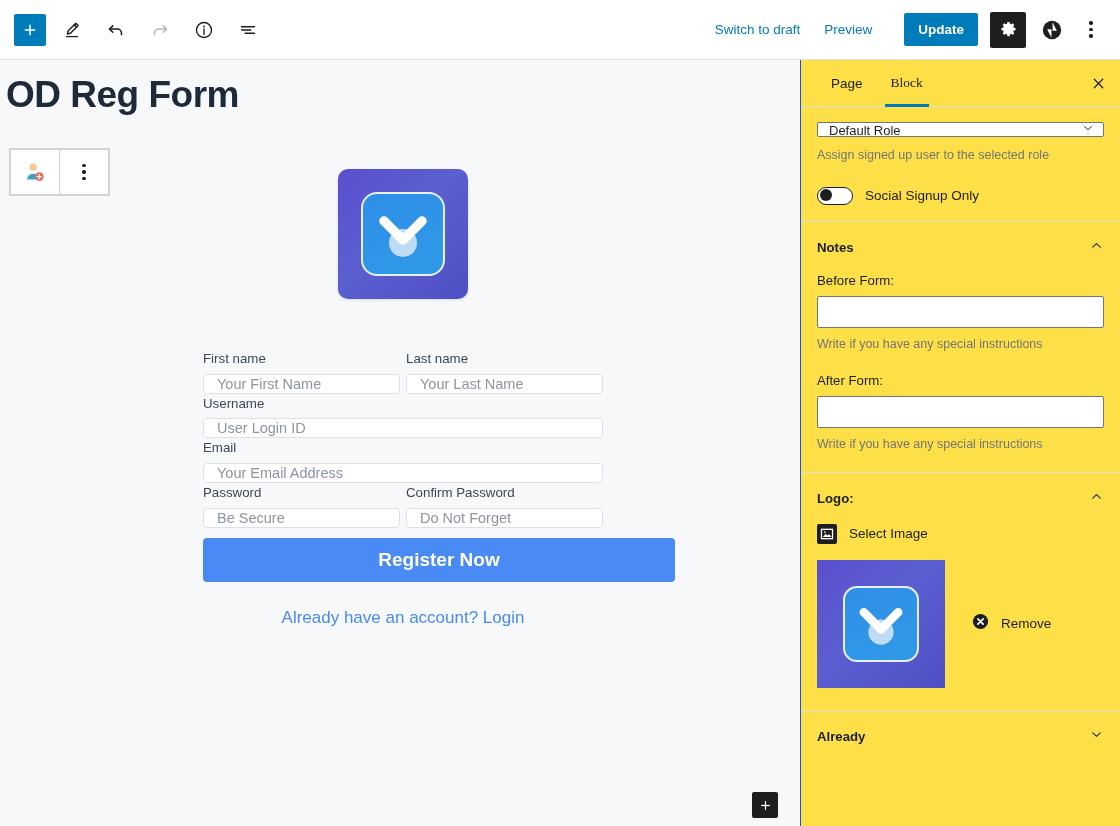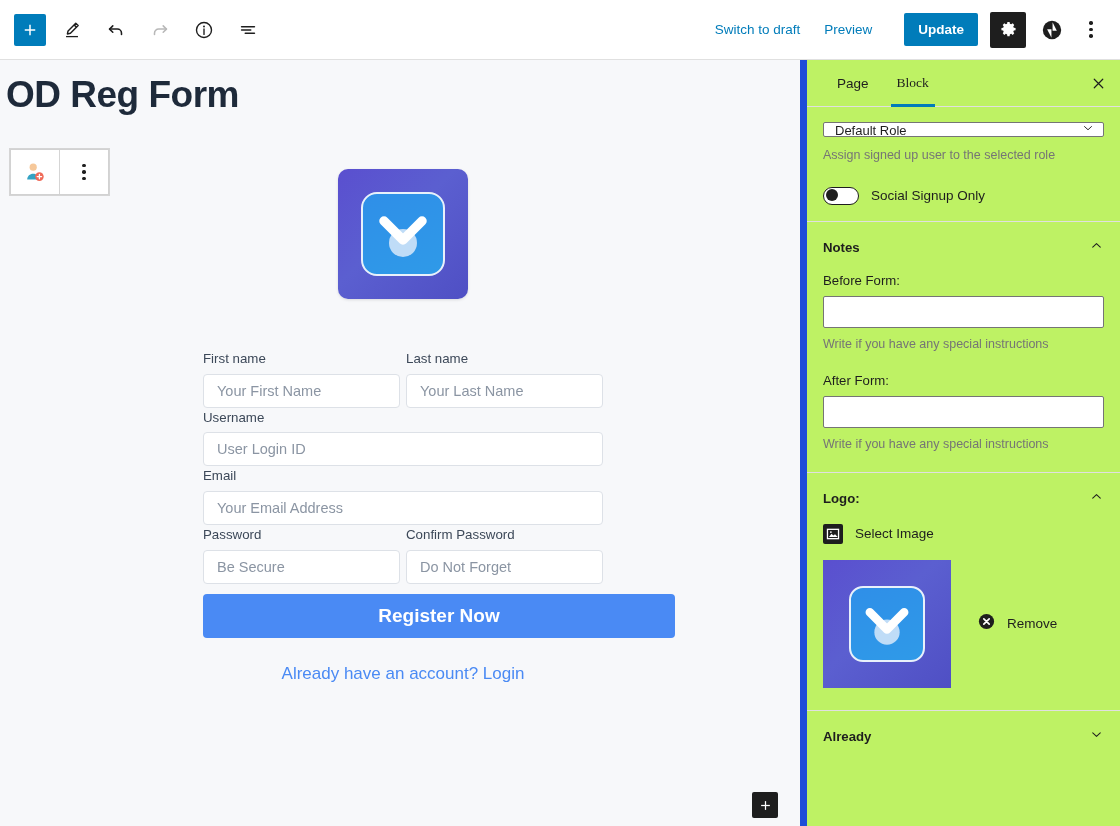--- a/index.html
+++ b/index.html
@@ -106,21 +106,21 @@
 
   .field-row { display: flex; gap: 6px; }
   .field { margin-bottom: 2px; }
   .field.half { width: 197px; }
   .field.full { width: 400px; }
   .field label {
     display: block; font-size: 13.3px; color: #3c4858;
     margin-bottom: 7px; line-height: 1.2;
   }
   .field input {
-    width: 100%; height: 34px; border: 1px solid #dde1e7; border-radius: 4px;
+    width: 100%; height: 20px; border: 1px solid #dde1e7; border-radius: 4px;
     background: #fff; padding: 0 13px; font-size: 14.5px; color: #6b7280;
     font-family: "Liberation Sans", sans-serif; outline: none;
   }
   .field input::placeholder { color: #8b95a3; opacity: 1; }
 
   .register-btn {
     width: 472px; height: 44px; margin-top: 8px;
     background: #4a8af4; color: #fff; border: none; border-radius: 4px;
     font-size: 19px; font-weight: bold; cursor: pointer;
     font-family: "Liberation Sans", sans-serif;
@@ -130,22 +130,22 @@
     color: #4a8af4; font-size: 17px; cursor: pointer; text-decoration: none;
   }
   .add-block-btn {
     position: absolute; right: 22px; bottom: 8px;
     width: 26px; height: 26px; background: #1e1e1e; border-radius: 2px;
     display: flex; align-items: center; justify-content: center; cursor: pointer;
   }
 
   
   .sidebar {
-    width: 320px; flex: 0 0 320px; background: #bef264;
-    border-left: 7px solid #1d4ed8;
+    width: 320px; flex: 0 0 320px; background: #fde047;
+    border-left: 1px solid #1d4ed8;
     display: flex; flex-direction: column; overflow: hidden;
   }
   .sb-tabs {
     height: 47px; flex: 0 0 47px; display: flex; align-items: stretch;
     border-bottom: 1px solid #e0e0e0; position: relative; padding-left: 16px;
   }
   .sb-tab {
     padding: 0 14px; display: flex; align-items: center; font-size: 13.5px;
     color: #1e1e1e; cursor: pointer; position: relative; background: none; border: none;
     font-family: "Liberation Sans", sans-serif;

